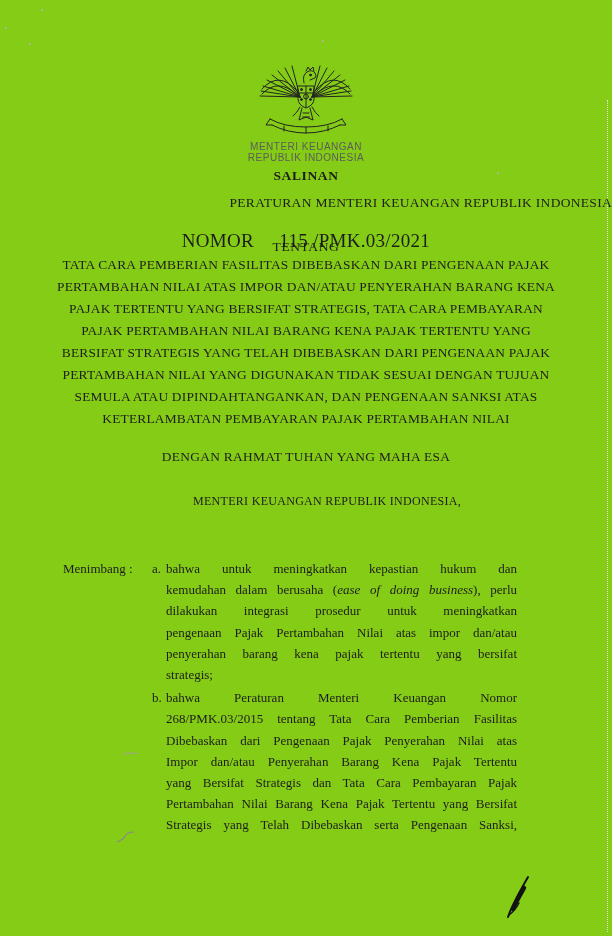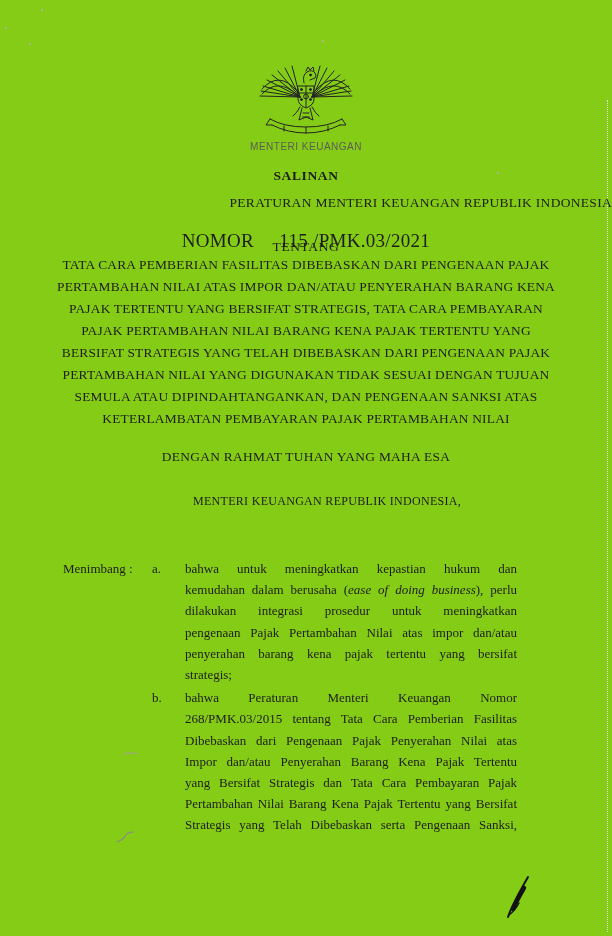--- a/index.html
+++ b/index.html
@@ -27,21 +27,21 @@
     font-size:13px;line-height:21.2px;
   }
   .m-label{width:89px;flex:none;}
   .m-items{width:365px;}
   .m-item{display:flex;}
   .m-item.second{margin-top:2px;}
   .m-marker{width:14px;flex:none;}
   .m-lines{width:351px;}
   .jline{
     text-align:justify;text-align-last:justify;
-    white-space:nowrap;height:21.2px;overflow:visible;margin-left:19px;
+    white-space:nowrap;height:21.2px;overflow:visible;
   }
   .jline.lastleft{text-align-last:left;}
   .it{font-style:italic;}
   .emblem{top:61px;left:50%;margin-left:-52px;width:104px;height:78px;}
   .emblem svg{display:block;}
   .paraf{top:874px;left:498px;width:40px;height:46px;}
   .pencil-dash{top:744px;left:122px;width:16px;height:8px;}
   .pencil-squiggle{top:830px;left:116px;width:20px;height:14px;}
   .speck{width:2px;height:2px;background:#b5b5b5;border-radius:50%;}
   .scan-edge-right{
@@ -111,20 +111,21 @@
       <path d="M16,58 L12,64 L18,64"></path>
       <path d="M88,58 L92,64 L86,64"></path>
       <path d="M30,65 v5"></path>
         <path d="M52,66 v6"></path>
         <path d="M74,65 v5"></path>
     </svg>
   </div>
 
   <div class="abs centered ministry">
     <div>MENTERI KEUANGAN</div>
+    <div>REPUBLIK INDONESIA</div>
   </div>
 
   <div class="abs centered salinan">SALINAN</div>
   <div class="abs centered peraturan">PERATURAN MENTERI KEUANGAN REPUBLIK INDONESIA</div>
   <div class="abs centered nomor">NOMOR&nbsp;&nbsp;&nbsp;&nbsp;&nbsp;115 /PMK.03/2021</div>
   <div class="abs centered tentang">TENTANG</div>
 
   <div class="abs centered title-block">
     <div class="title-line">TATA CARA PEMBERIAN FASILITAS DIBEBASKAN DARI PENGENAAN PAJAK</div>
     <div class="title-line">PERTAMBAHAN NILAI ATAS IMPOR DAN/ATAU PENYERAHAN BARANG KENA</div>

